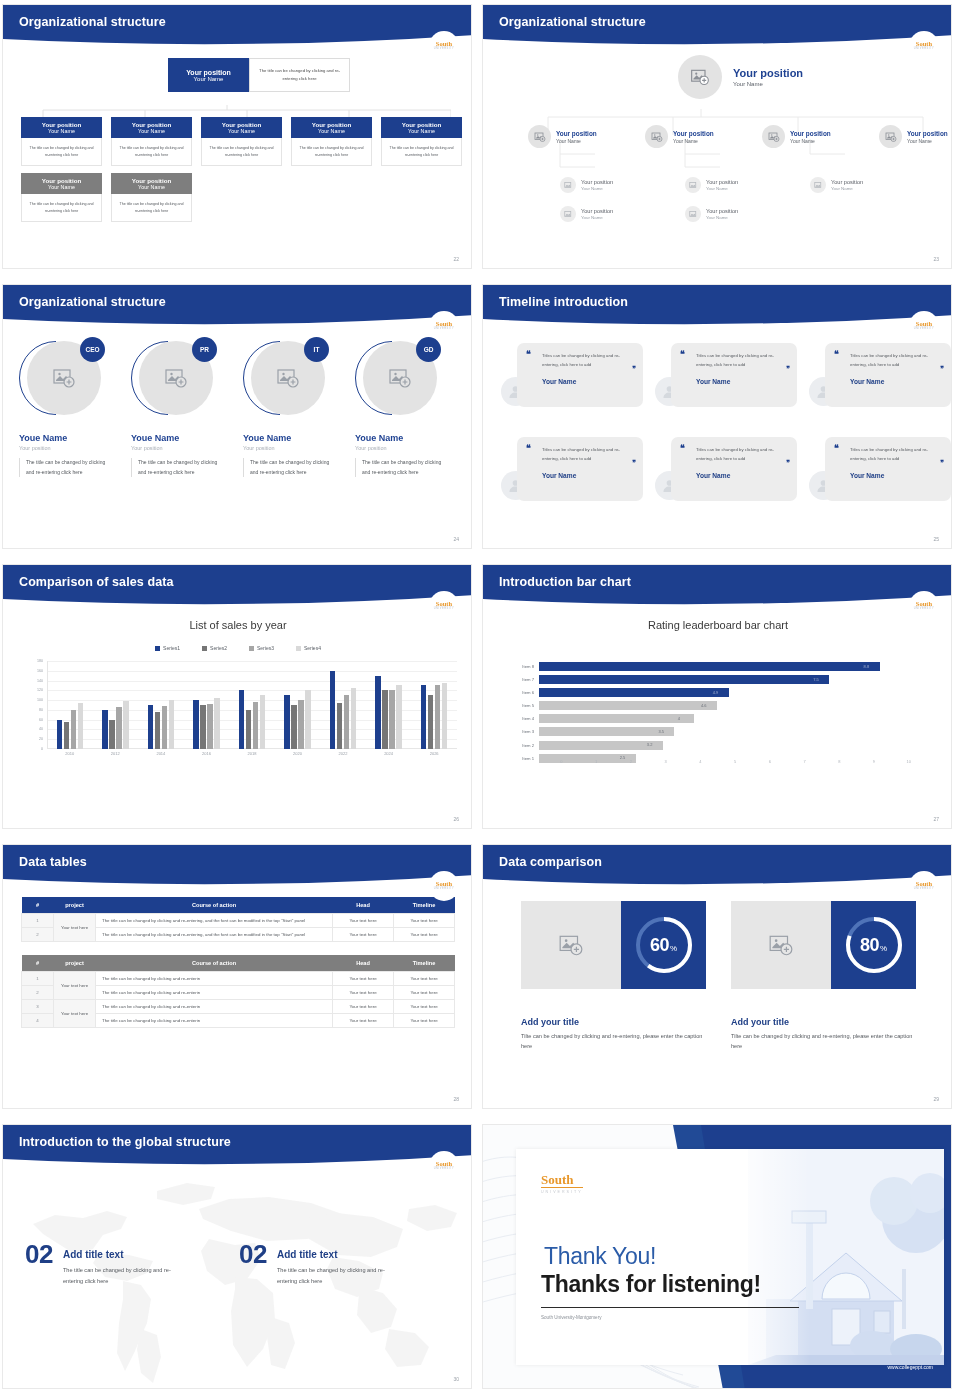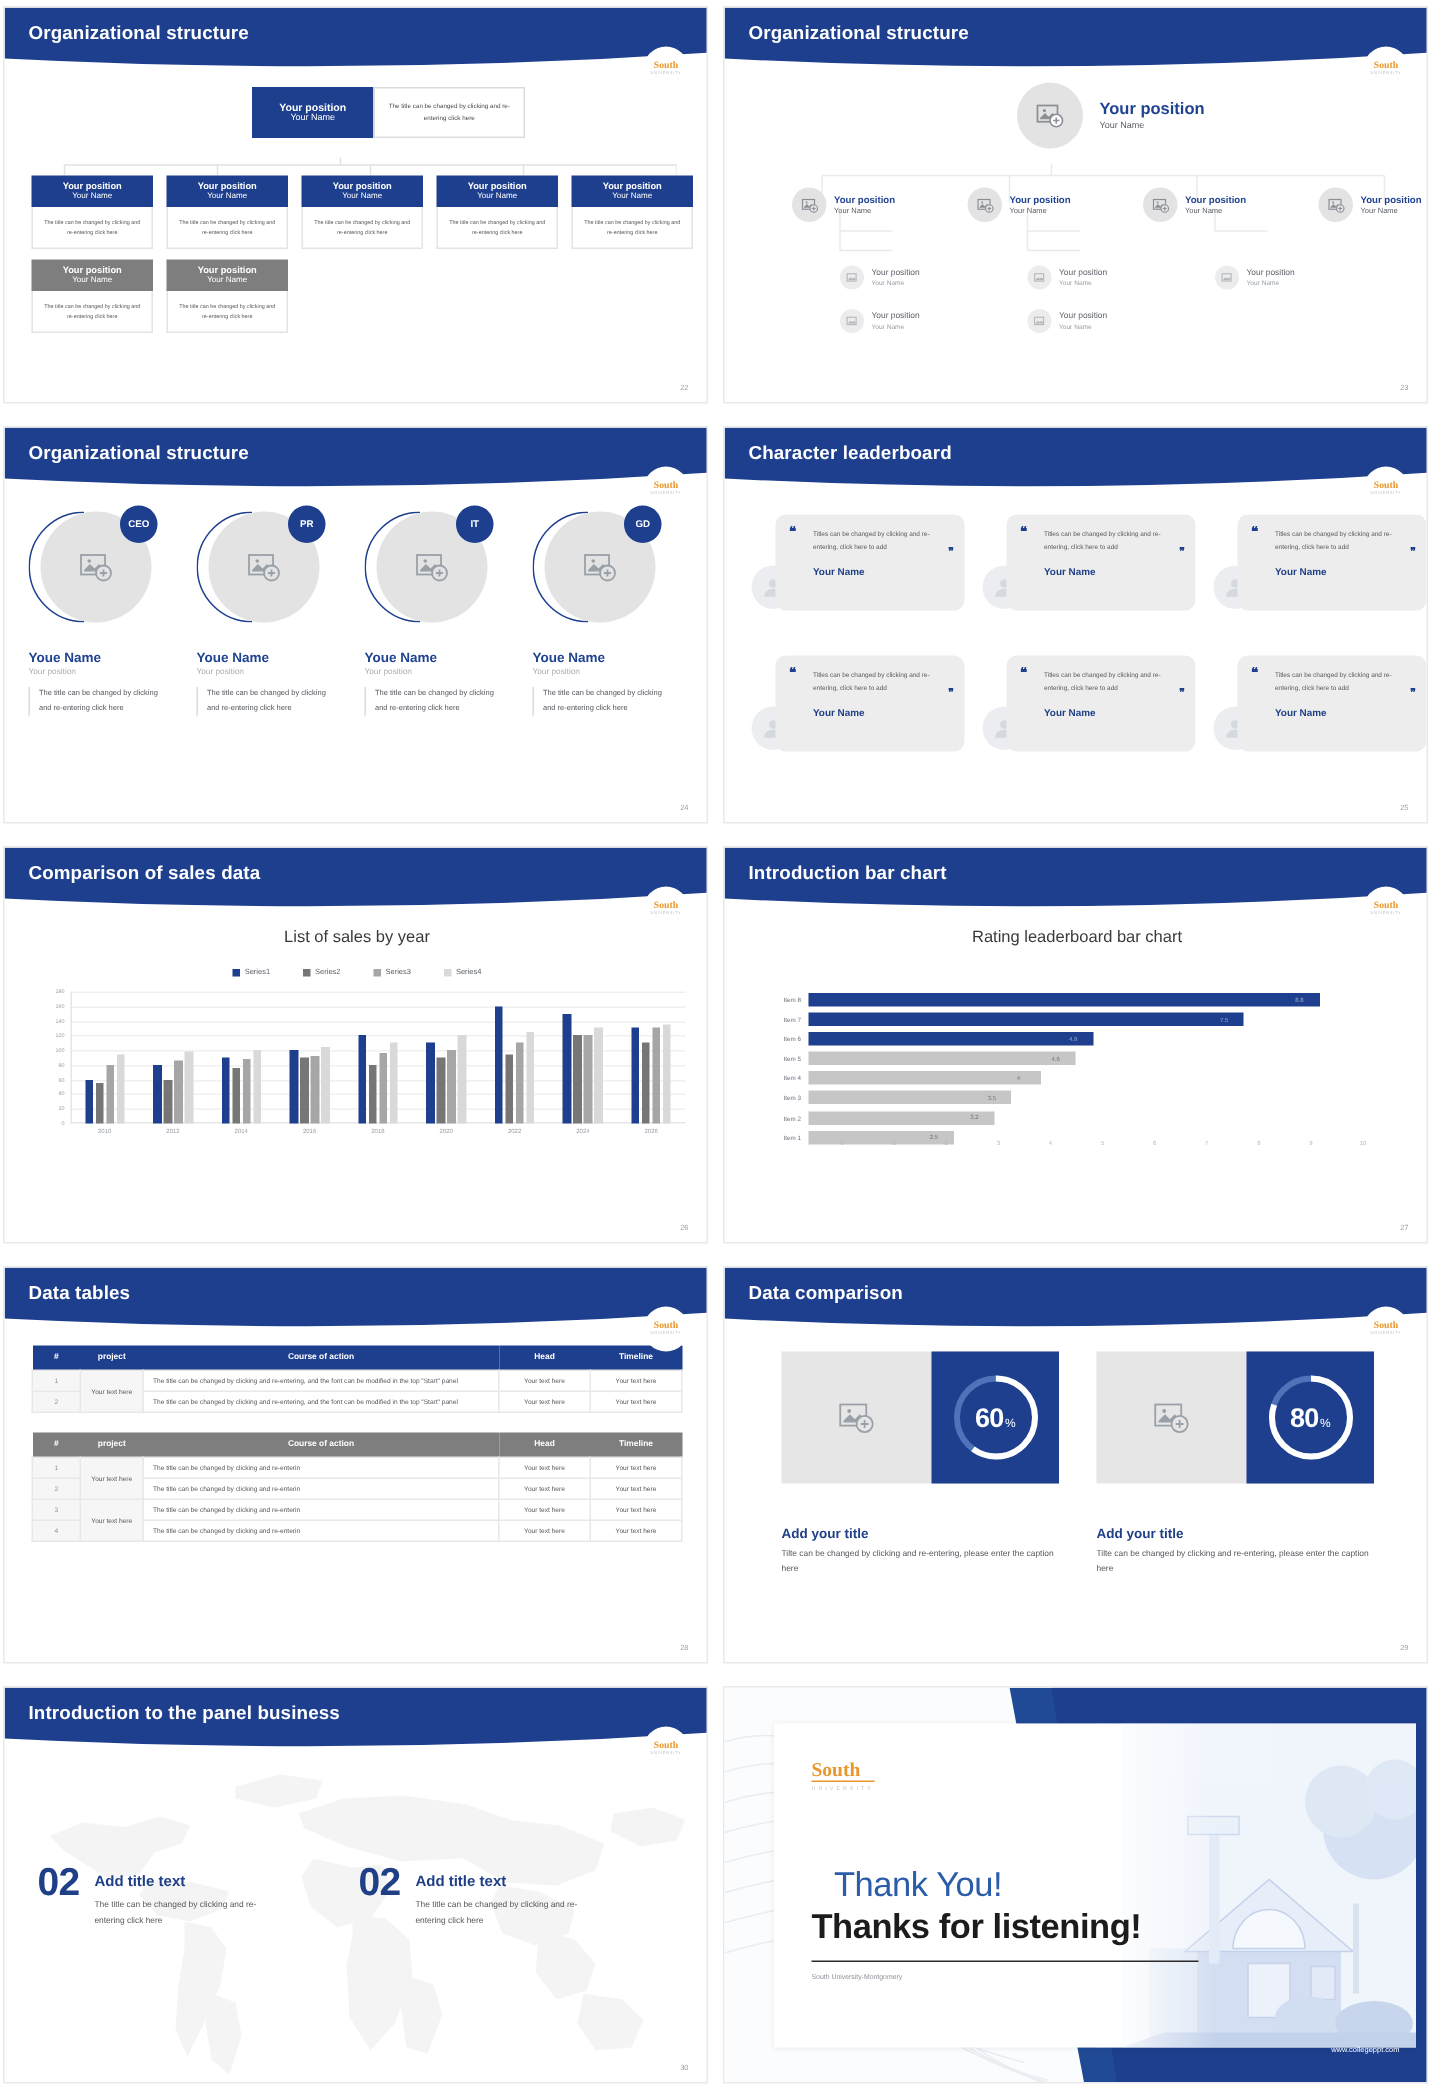--- a/index.html
+++ b/index.html
@@ -215,21 +215,21 @@
   .s30-txt { font-size:5.6px; color:#55595e; line-height:1.95; margin-top:5px; width:128px;}
 
   
   .s31 { position:absolute; inset:0; background:#fcfcfd; overflow:hidden;}
   .s31-card { position:absolute; left:33px; top:24px; width:428px; height:216px;
     background:#fff; box-shadow:0 0 4px rgba(0,0,0,.08); overflow:hidden;}
   .s31-logo { position:absolute; left:25px; top:24px; }
   .s31-logo .a { color:#e8972a; font-size:13px; font-weight:bold;
     font-family:"Liberation Serif", serif; line-height:1; border-bottom:1.5px solid #e8972a; padding-bottom:1px;}
   .s31-logo .b { color:#c3c7cd; font-size:3.6px; letter-spacing:2px; margin-top:2px;}
-  .s31-t1 { position:absolute; left:40px; top:94px; font-size:23px; color:#2b5ca8; letter-spacing:-.3px;}
+  .s31-t1 { position:absolute; left:28px; top:94px; font-size:23px; color:#2b5ca8; letter-spacing:-.3px;}
   .s31-t2 { position:absolute; left:25px; top:122px; font-size:23px; font-weight:bold; color:#1c1c1c; letter-spacing:-.3px;}
   .s31-rule { position:absolute; left:25px; top:158px; width:258px; height:1px; background:#2b2b2b;}
   .s31-sub { position:absolute; left:25px; top:166px; font-size:4.6px; color:#8a8f96;}
   .s31-url { position:absolute; right:18px; bottom:18px; font-size:5px; color:#ffffff;}
 </style>
 </head>
 <body>
 
 <div class="sheet">
 
@@ -572,21 +572,21 @@
     </div>
   </div>
 
   <div class="slide">
     <div class="slide-inner">
       <div class="hdr">
         <svg width="470" height="44" viewBox="0 0 470 44">
             <path d="M0,0 H470 V30 Q235,46 0,34 Z" fill="#1d3f8e"></path>
           </svg>
       </div>
-      <div class="hdr-title">Character leaderboard</div>
+      <div class="hdr-title">Timeline introduction</div>
       <div class="logo-badge">
         <span class="lg1">South</span>
         <span class="lg2">UNIVERSITY</span>
       </div>
 
       <div class="s25-grid">
         <div class="s25-cell">
           <div class="s25-av">
               <svg width="17" height="17" viewBox="0 0 24 24">
                 <circle cx="12" cy="8.5" r="4" fill="#d5d9de"></circle>
@@ -1051,21 +1051,21 @@
     </div>
   </div>
 
   <div class="slide">
     <div class="slide-inner">
       <div class="hdr">
         <svg width="470" height="44" viewBox="0 0 470 44">
             <path d="M0,0 H470 V30 Q235,46 0,34 Z" fill="#1d3f8e"></path>
           </svg>
       </div>
-      <div class="hdr-title">Introduction to the panel business</div>
+      <div class="hdr-title">Introduction to the global structure</div>
       <div class="logo-badge">
         <span class="lg1">South</span>
         <span class="lg2">UNIVERSITY</span>
       </div>
 
       <svg class="s30-map" viewBox="0 0 470 221">
         <g fill="#ececec">
           <path d="M30,55 l22,-9 28,3 24,-7 20,6 -6,12 -18,6 -10,14 -20,4 -16,-10 -14,-9z"></path>
           <path d="M96,84 l30,2 24,6 -6,12 -20,8 -22,-4 -12,-14z"></path>
           <path d="M120,112 l18,4 10,14 -4,24 -12,28 -10,20 -8,-18 2,-30 4,-24z"></path>

